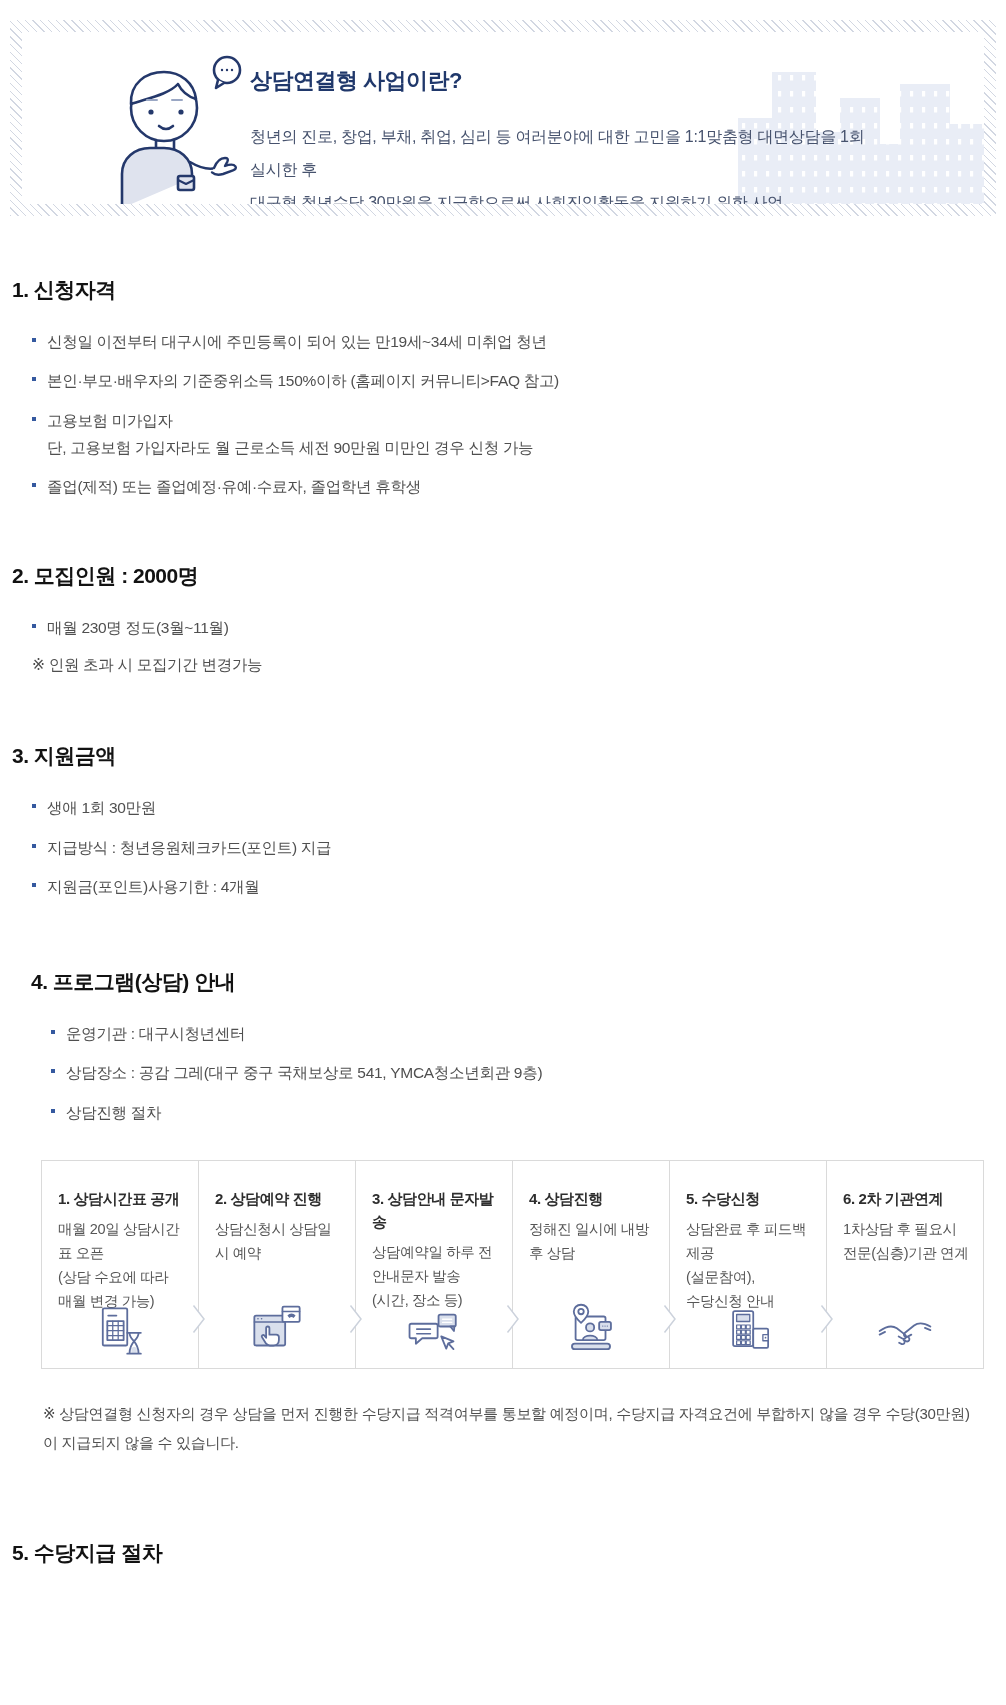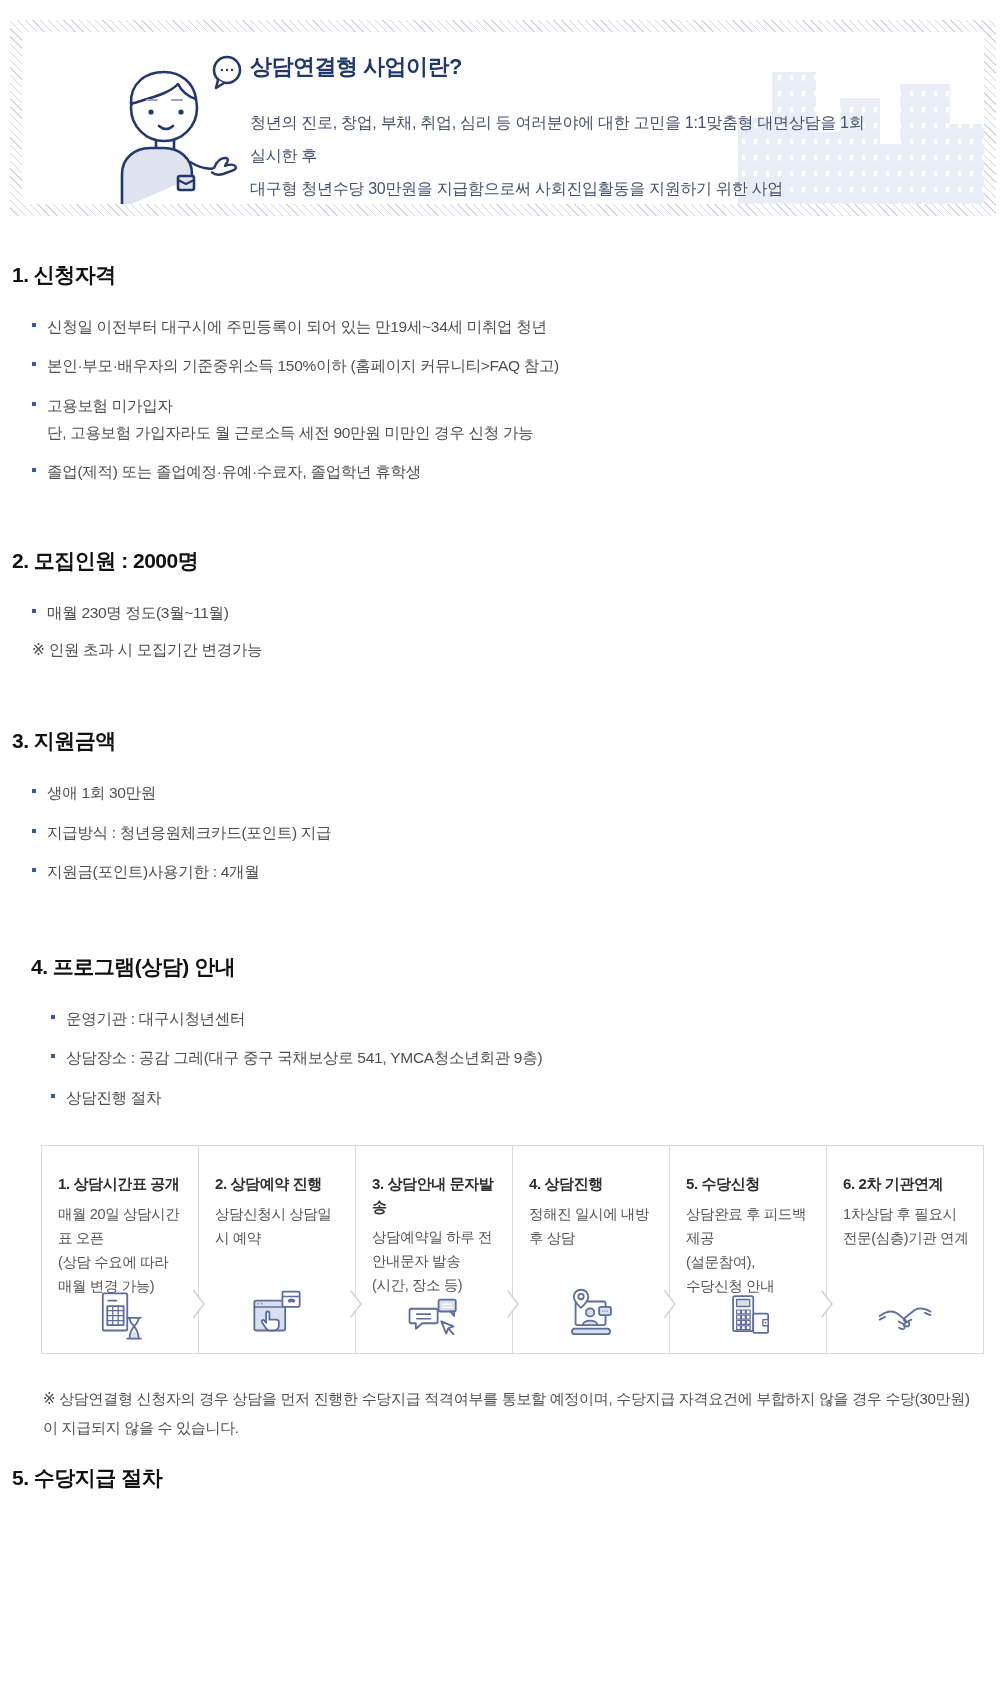--- a/index.html
+++ b/index.html
@@ -4,29 +4,29 @@
 <style>
   html,body{margin:0;padding:0;background:#fff;}
   body{width:1006px;font-family:"Liberation Sans","DejaVu Sans",sans-serif;color:#4f4f4f;}
   .page{width:1006px;overflow:hidden;}
 
   
   .banner{position:relative;margin:20px 10px 0;height:196px;
     background:repeating-linear-gradient(45deg,#d2d7e2 0 1px,#ffffff 1px 5.5px);}
   .banner-inner{position:absolute;left:12px;top:12px;right:12px;bottom:12px;background:#fff;overflow:hidden;}
   .banner-illu{position:absolute;left:62px;bottom:-4px;line-height:0;}
-  .banner-text{position:absolute;left:228px;top:20px;width:620px;}
+  .banner-text{position:absolute;left:228px;top:34px;width:620px;}
   .banner-title{font-size:22px;font-weight:bold;color:#20386b;letter-spacing:-0.5px;margin:0 0 24px;}
   .banner-desc{font-size:16px;color:#46526d;letter-spacing:-0.3px;line-height:33px;margin:0;}
   .banner-buildings{position:absolute;right:-6px;bottom:0;line-height:0;}
 
   
   .sec{margin:0 12px;}
   .sec-heading{font-size:21px;font-weight:bold;color:#121212;letter-spacing:-0.5px;margin:0 0 26px;}
-  .s1{margin-top:45px;} .s2{margin-top:64px;} .s3{margin-top:66px;} .s4{margin-top:70px;margin-left:31px;} .s5{margin-top:22px;}
+  .s1{margin-top:60px;} .s2{margin-top:64px;} .s3{margin-top:66px;} .s4{margin-top:70px;margin-left:31px;} .s5{margin-top:82px;}
 
   ul.bullets{list-style:none;margin:0;padding:0 0 0 20px;}
   ul.bullets li{position:relative;padding-left:15px;margin-bottom:16px;font-size:15.5px;line-height:1.5;color:#4f4f4f;letter-spacing:-0.3px;}
   ul.bullets li::before{content:"";position:absolute;left:0;top:8px;width:4px;height:4px;background:#35599f;}
   .sub-line{padding-left:35px;margin:-4px 0 16px;font-size:15.5px;color:#4f4f4f;letter-spacing:-0.3px;}
 
   .note-block{margin-top:28px;padding-left:20px;font-size:15.5px;color:#4f4f4f;letter-spacing:-0.3px;}
   .note-title{font-weight:bold;color:#3c3c3c;margin-bottom:16px;}
   .note-item{padding-left:8px;margin-bottom:14px;line-height:1.5;}
   .note-single{margin-top:12px;padding-left:20px;font-size:15.5px;color:#4f4f4f;letter-spacing:-0.3px;}

